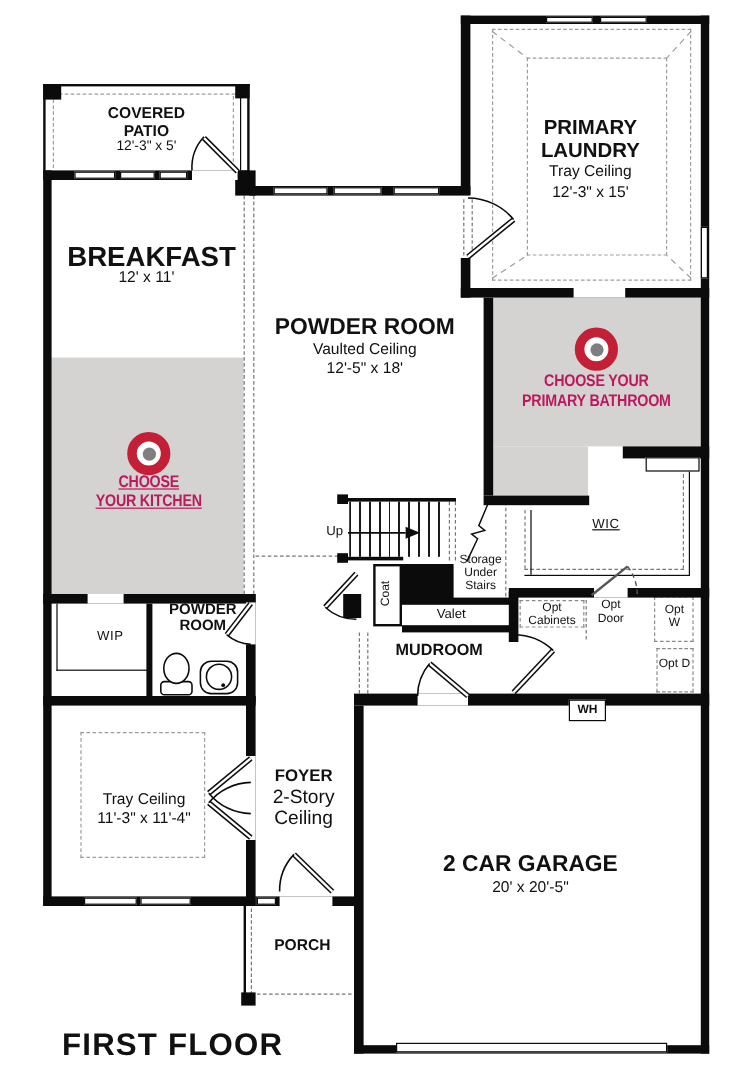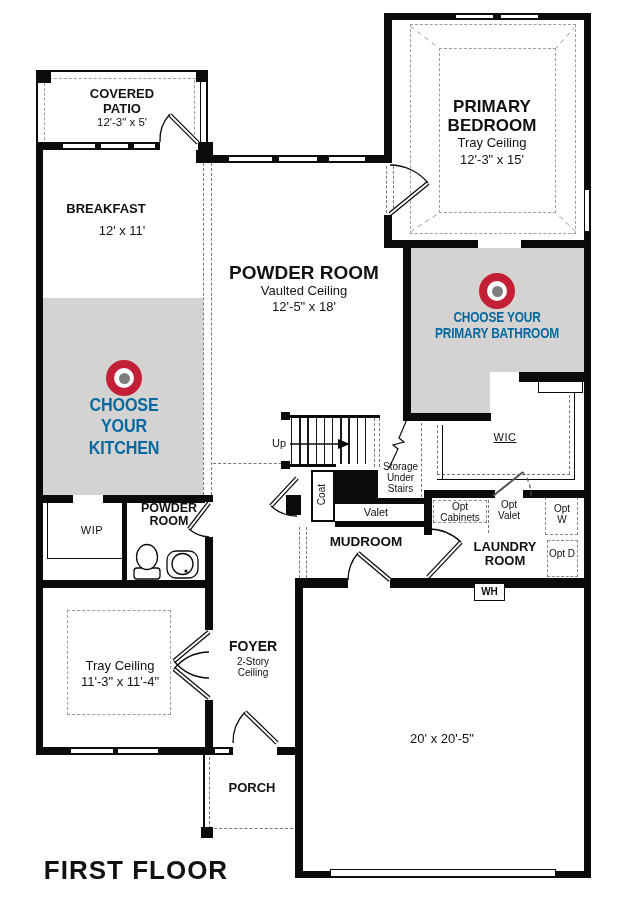--- a/index.html
+++ b/index.html
@@ -13,21 +13,21 @@
   .dv{position:absolute;width:0;border-left:1px dashed #767676;z-index:2;}
   .dh{position:absolute;height:0;border-top:1px dashed #767676;z-index:2;}
   .dgv{position:absolute;width:0;border-left:1px dashed #9c9c9c;z-index:2;}
   .dgh{position:absolute;height:0;border-top:1px dashed #9c9c9c;z-index:2;}
   .dbox{position:absolute;border:1px dashed #8a8a8a;z-index:2;box-sizing:border-box;}
   .obox{position:absolute;border:2px solid #0b0b0b;z-index:5;box-sizing:border-box;background:transparent;}
   .wbox{position:absolute;background:#fff;border:2px solid #0b0b0b;z-index:6;box-sizing:border-box;}
   .treads{position:absolute;z-index:2;background:repeating-linear-gradient(90deg,#1a1a1a 0,#1a1a1a 1.5px,transparent 1.5px,transparent 8.2px);}
   .lbl{position:absolute;z-index:7;color:#111;text-align:center;line-height:1.12;}
   .b{font-weight:bold;}
-  .red{color:#0369a1;}
+  .red{color:#be185d;}
   .cond{transform:scaleX(0.85);transform-origin:50% 50%;letter-spacing:-0.2px;}
   .rot{transform:rotate(-90deg);}
   .target{position:absolute;z-index:6;width:20px;height:20px;border:8px solid #c32038;border-radius:50%;background:#fff;}
   .target .dot{position:absolute;inset:0;margin:auto;width:11px;height:11px;border-radius:50%;background:#7e7e7e;}
   svg.lines{position:absolute;left:0;top:0;z-index:6;}
   .arc{stroke:#0b0b0b;stroke-width:1.3;fill:none;}
   .arcd{stroke:#555;stroke-width:1.2;fill:none;stroke-dasharray:4 3;}
   .leafA{stroke:#0b0b0b;stroke-width:4.5;}
   .leafB{stroke:#fff;stroke-width:2;}
   .fix{stroke:#0b0b0b;stroke-width:1.3;fill:#fff;}
@@ -208,73 +208,73 @@
     <g>
       <rect class="fix" x="167" y="551" width="31" height="27" rx="9"></rect>
       <circle class="fix" cx="182.5" cy="564" r="10.5"></circle>
       <circle cx="186" cy="571" r="1.6" fill="#0b0b0b"></circle>
     </g>
   </svg>
 
   <div class="target" style="left:106px;top:360px;">
     <div class="dot"></div>
   </div>
-  <div class="lbl b red" style="left:54px;top:394px;width:140px;font-size:19px;">
+  <div class="lbl b red" style="left:54px;top:394px;width:140px;font-size:14px;text-decoration:underline;">
     <div class="cond">
         <div>CHOOSE</div>
         <div>YOUR KITCHEN</div>
       </div>
   </div>
   <div class="target" style="left:479px;top:273px;">
     <div class="dot"></div>
   </div>
   <div class="lbl b red" style="left:424px;top:310px;width:146px;font-size:14px;">
     <div class="cond">
         <div>CHOOSE YOUR</div>
         <div>PRIMARY BATHROOM</div>
       </div>
   </div>
 
   <div class="lbl b" style="left:72px;top:87px;width:100px;font-size:13px;">COVERED PATIO</div>
   <div class="lbl" style="left:72px;top:116px;width:100px;font-size:11.5px;">12'-3" x 5'</div>
 
-  <div class="lbl b" style="left:36px;top:202px;width:140px;font-size:13px;">BREAKFAST</div>
+  <div class="lbl b" style="left:56px;top:202px;width:140px;font-size:23px;">BREAKFAST</div>
   <div class="lbl" style="left:52px;top:224px;width:140px;font-size:13px;">12' x 11'</div>
 
   <div class="lbl b" style="left:224px;top:262px;width:160px;font-size:19px;">POWDER ROOM</div>
   <div class="lbl" style="left:224px;top:284px;width:160px;font-size:13px;">Vaulted Ceiling</div>
   <div class="lbl" style="left:224px;top:300px;width:160px;font-size:13px;">12'-5" x 18'</div>
 
-  <div class="lbl b" style="left:422px;top:97px;width:140px;font-size:17px;">PRIMARY BEDROOM</div>
+  <div class="lbl b" style="left:422px;top:97px;width:140px;font-size:17px;">PRIMARY LAUNDRY</div>
   <div class="lbl" style="left:422px;top:136px;width:140px;font-size:13px;">Tray Ceiling</div>
   <div class="lbl" style="left:422px;top:153px;width:140px;font-size:13px;">12'-3" x 15'</div>
 
   <div class="lbl" style="left:485px;top:431px;width:40px;font-size:11px;letter-spacing:0.5px;text-decoration:underline;">WIC</div>
   <div class="lbl" style="left:258px;top:437px;width:28px;font-size:11px;text-align:right;">Up</div>
   <div class="lbl" style="left:377px;top:461px;width:47px;font-size:10px;line-height:1.1;">Storage Under Stairs</div>
   <div class="lbl rot" style="left:292px;top:489px;width:60px;font-size:10px;">Coat</div>
   <div class="lbl" style="left:346px;top:506px;width:60px;font-size:11px;">Valet</div>
   <div class="lbl" style="left:64px;top:524px;width:56px;font-size:11px;letter-spacing:0.5px;">WIP</div>
 
   <div class="lbl b" style="left:128px;top:502px;width:82px;font-size:12.5px;line-height:1.05;">POWDER ROOM</div>
   <div class="lbl b" style="left:318px;top:534px;width:96px;font-size:13.5px;">MUDROOM</div>
-  <div class="lbl b" style="left:462px;top:540px;width:86px;font-size:13px;line-height:1.1;">LAUNDRY ROOM</div>
 
   <div class="lbl" style="left:432px;top:501px;width:56px;font-size:10px;line-height:1.1;">Opt Cabinets</div>
-  <div class="lbl" style="left:489px;top:499px;width:40px;font-size:10px;line-height:1.1;">Opt Valet</div>
+  <div class="lbl" style="left:489px;top:499px;width:40px;font-size:10px;line-height:1.1;">Opt Door</div>
   <div class="lbl" style="left:548px;top:503px;width:28px;font-size:10px;line-height:1.1;">Opt W</div>
   <div class="lbl" style="left:548px;top:548px;width:28px;font-size:10px;line-height:1.1;">Opt D</div>
 
   <div class="wbox" style="left:474px;top:583px;width:31px;height:18px;border-width:1.5px;"></div>
   <div class="lbl b" style="left:474px;top:586px;width:31px;font-size:10px;">WH</div>
 
   <div class="lbl" style="left:60px;top:659px;width:120px;font-size:13px;">Tray Ceiling</div>
   <div class="lbl" style="left:60px;top:675px;width:120px;font-size:13px;">11'-3" x 11'-4"</div>
 
   <div class="lbl b" style="left:223px;top:639px;width:60px;font-size:14px;">FOYER</div>
-  <div class="lbl" style="left:223px;top:656px;width:60px;font-size:10px;line-height:1.1;">2-Story Ceiling</div>
-
+  <div class="lbl" style="left:223px;top:656px;width:60px;font-size:16px;line-height:1.1;">2-Story Ceiling</div>
+
+  <div class="lbl b" style="left:352px;top:710px;width:180px;font-size:19px;">2 CAR GARAGE</div>
   <div class="lbl" style="left:352px;top:732px;width:180px;font-size:13px;">20' x 20'-5"</div>
 
   <div class="lbl b" style="left:222px;top:781px;width:60px;font-size:13px;">PORCH</div>
 
-  <div class="lbl b" style="left:36px;top:856px;width:200px;font-size:26px;text-align:center;letter-spacing:1px;">FIRST FLOOR</div>
+  <div class="lbl b" style="left:36px;top:856px;width:200px;font-size:26px;text-align:right;letter-spacing:1px;">FIRST FLOOR</div>
 </div>
 
 </body></html>

